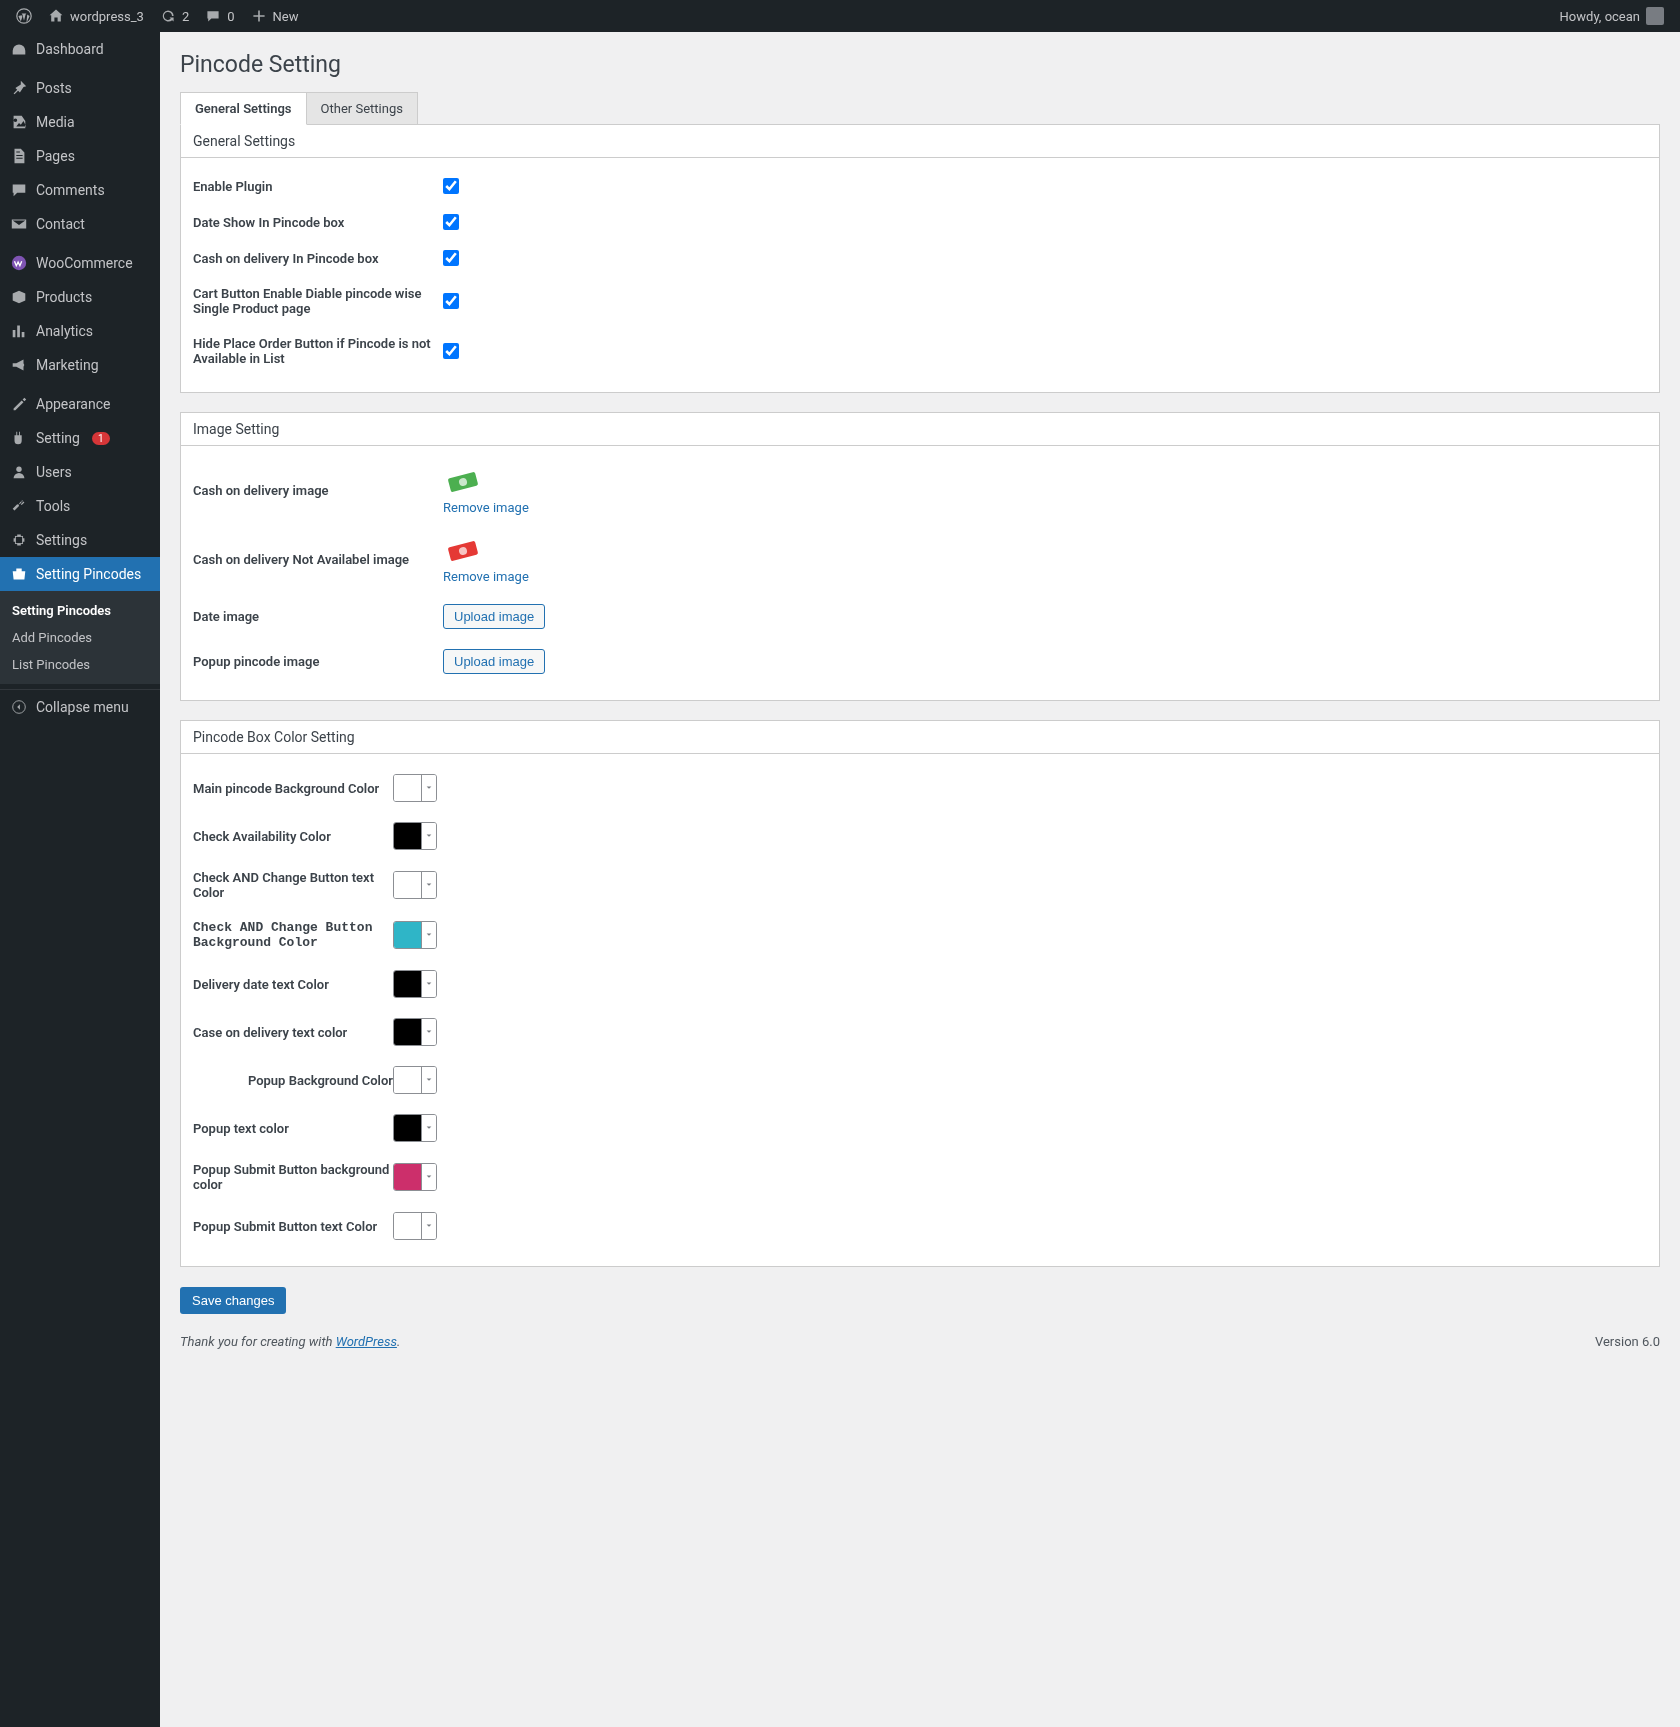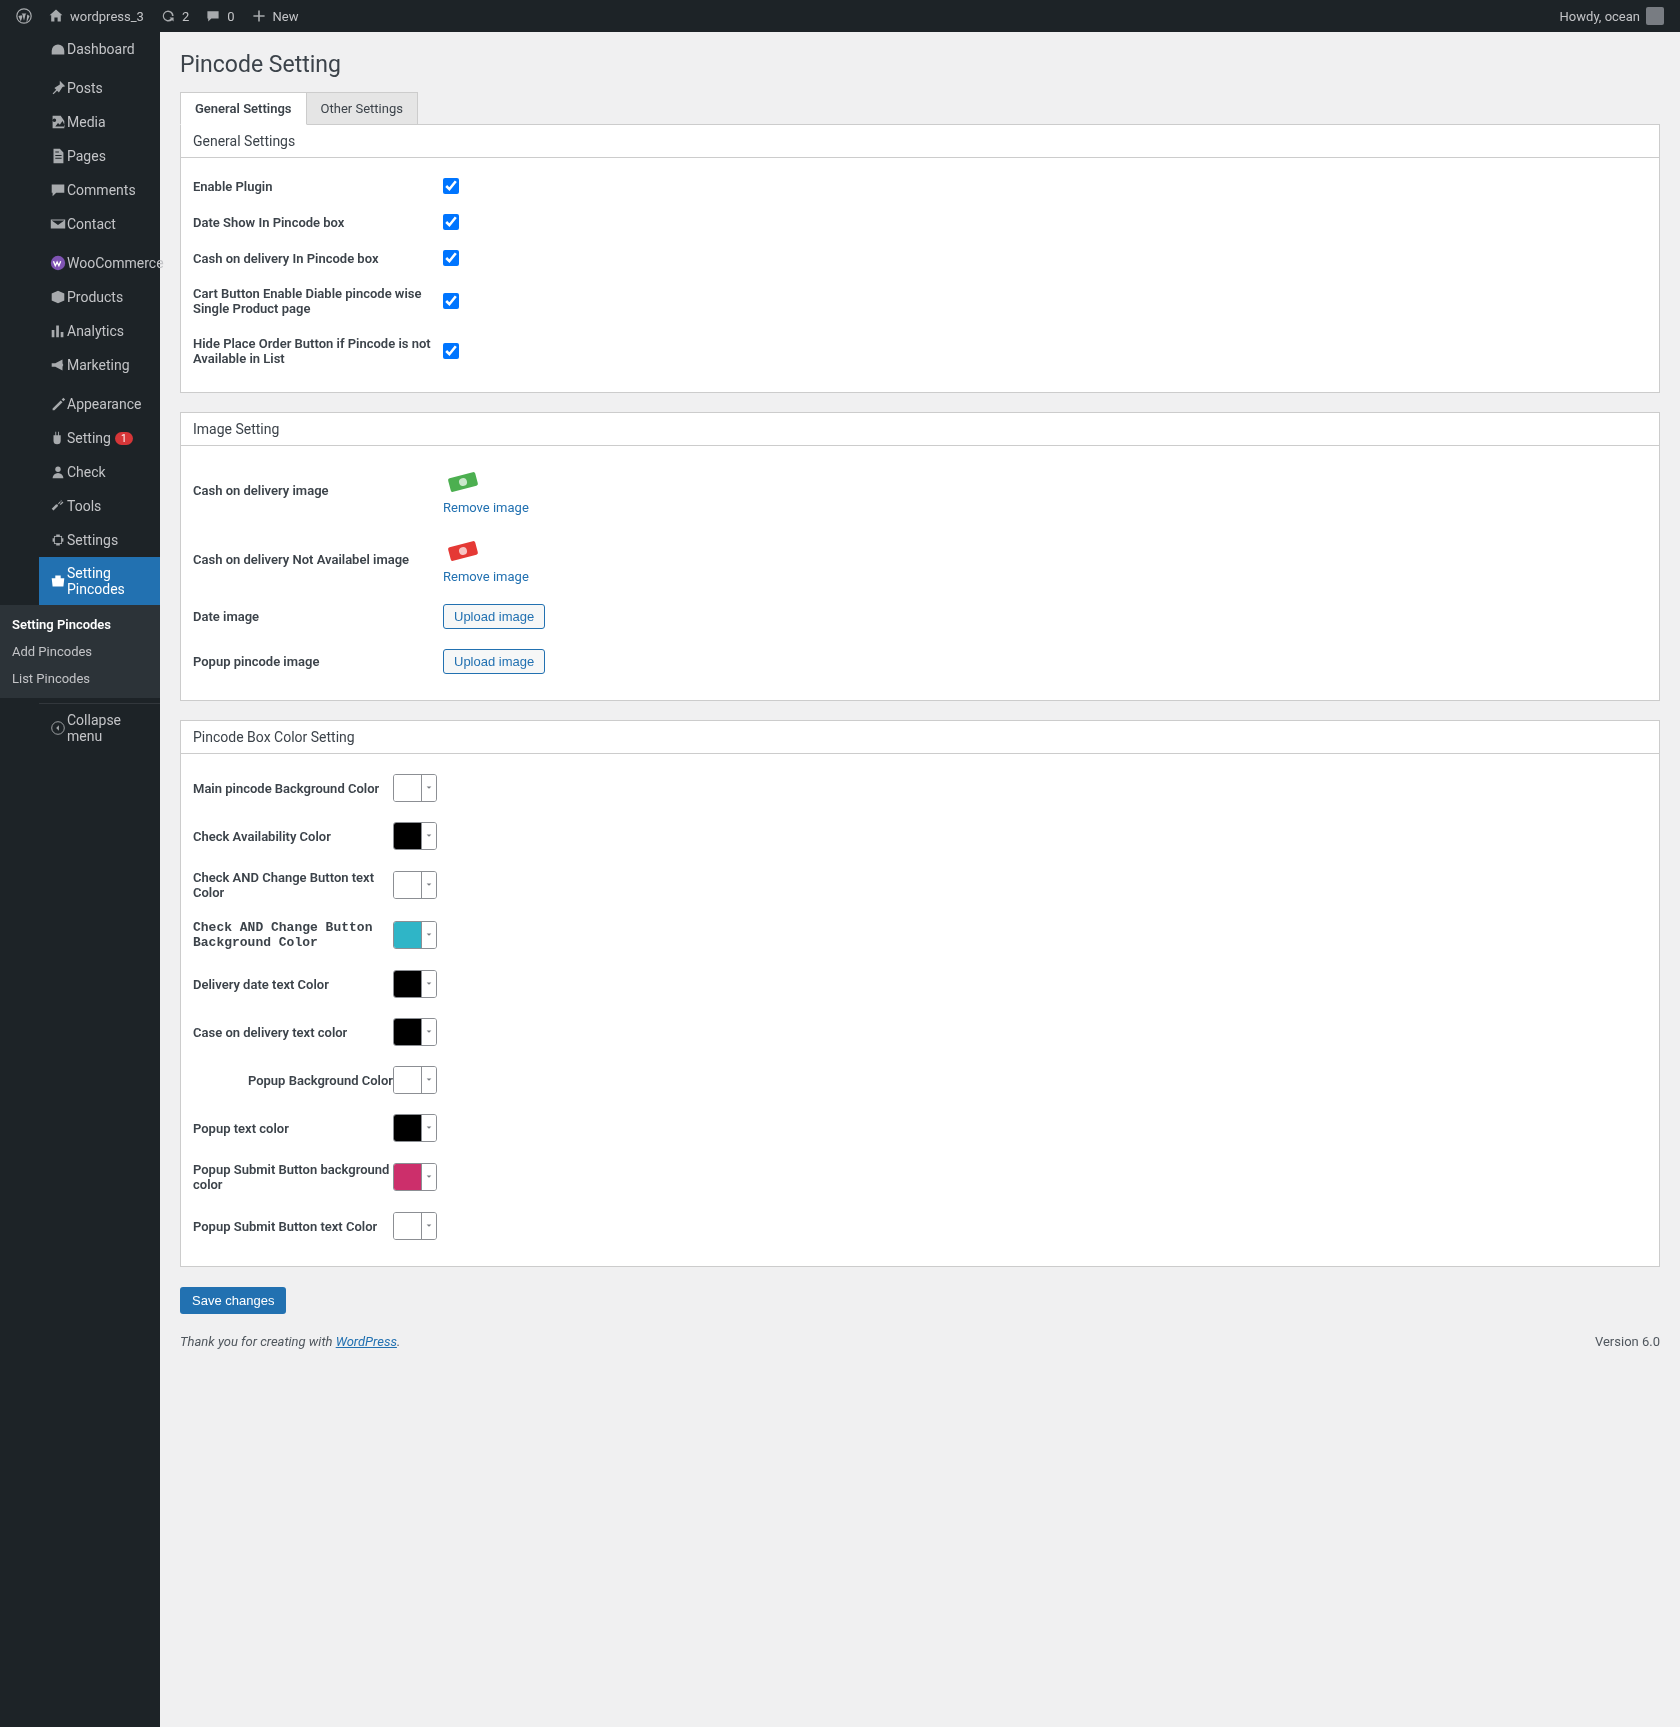--- a/index.html
+++ b/index.html
@@ -7,21 +7,21 @@
 
 
 .adminbar { background: #1d2327; height: 32px; display: flex; align-items: center; padding: 16px 8px; color: #c3c4c7; font-size: 13px; justify-content: space-between; }
 .adminbar-left, .adminbar-right { display: flex; align-items: center; gap: 0; }
 .adminbar-item { display: flex; align-items: center; padding: 0 8px; height: 32px; cursor: pointer; gap: 6px; }
 .adminbar svg { width: 16px; height: 16px; fill: #a7aaad; }
 .avatar { width: 18px; height: 18px; background: #787c82; border-radius: 2px; }
 
 
 .admin-sidebar { position: absolute; top: 32px; left: 0; width: 160px; background: #1d2327; color: #c3c4c7; bottom: 0; font-size: 14px; }
-.menu-item { display: flex; align-items: center; padding: 8px 10px; cursor: pointer; position: relative; margin-left: 39px; }
+.menu-item { display: flex; align-items: center; padding: 8px 10px; cursor: pointer; gap: 8px; position: relative; }
 .menu-item svg { width: 18px; height: 18px; fill: #a7aaad; flex-shrink: 0; }
 .menu-item.current { background: #2271b1; color: #fff; }
 .menu-item.current svg { fill: #fff; }
 .menu-item.current::after { content: ""; position: absolute; right: -8px; top: 50%; transform: translateY(-50%); width: 0; height: 0; border: 8px solid transparent; border-right-color: #f0f0f1; }
 .menu-separator { height: 5px; }
 .submenu { background: #2c3338; padding: 6px 0; }
 .submenu-item { padding: 6px 12px; cursor: pointer; font-size: 13px; color: #c3c4c7; }
 .submenu-item.current { color: #fff; font-weight: 600; }
 .badge { background: #d63638; color: #fff; border-radius: 9px; font-size: 10px; padding: 1px 6px; margin-left: 4px; }
 .collapse { border-top: 1px solid #32373c; margin-top: 5px; }
@@ -183,21 +183,21 @@
         <path d="M7 3v4H5v6a4 4 0 008 0V7h-2V3h-1v4H8V3z"></path>
       </svg>
     <span>Setting</span>
     <span class="badge">1</span>
   </div>
   <div class="menu-item">
     <svg viewBox="0 0 20 20">
         <circle cx="10" cy="7" r="3"></circle>
         <path d="M4 17a6 6 0 0112 0z"></path>
       </svg>
-    <span>Check</span>
+    <span>Users</span>
   </div>
   <div class="menu-item">
     <svg viewBox="0 0 20 20">
         <path d="M13 3a4 4 0 01-5 5l-5 5 2 2 5-5a4 4 0 015-5l-3 3 1 1 3-3z"></path>
       </svg>
     <span>Tools</span>
   </div>
   <div class="menu-item">
     <svg viewBox="0 0 20 20">
         <path d="M8 4h4v2h-4zm0 10h4v2h-4zM4 8h2v4H4zm10 0h2v4h-2z"></path>

